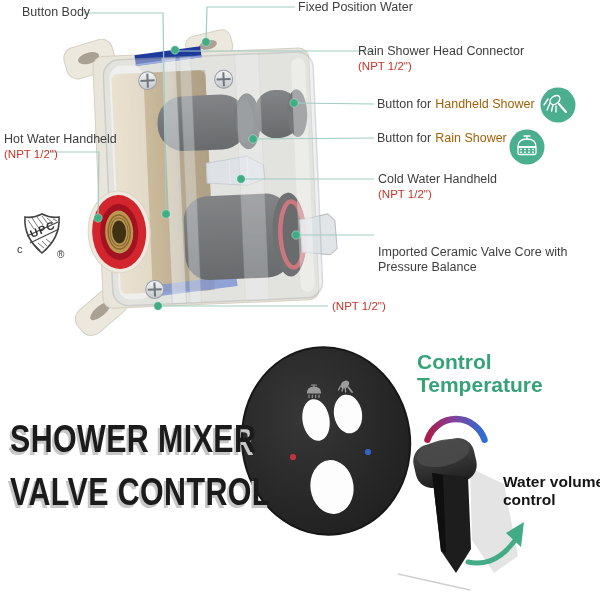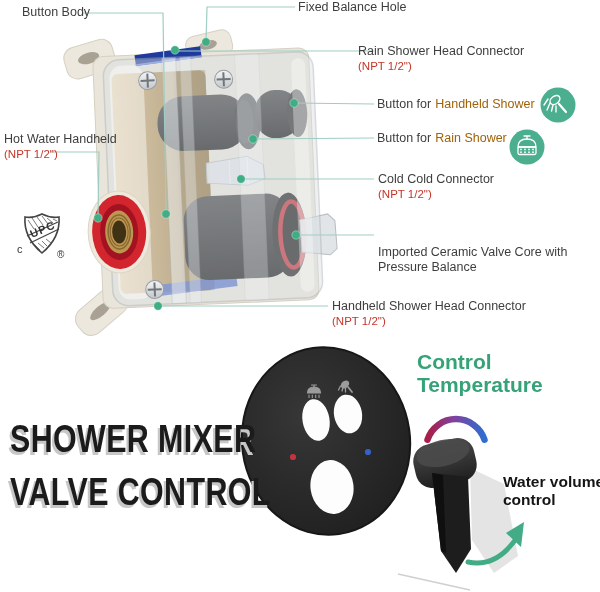--- a/index.html
+++ b/index.html
@@ -241,48 +241,47 @@
     <path d="M468 562 Q497 568 518 536" stroke="#43ab85" stroke-width="5" fill="none" stroke-linecap="round"></path>
     <polygon points="524,522 506,533 521,547" fill="#43ab85"></polygon>
   </g>
 </svg>
 
 <div class="lbl" id="lbl-brass">
   <div>Button Body</div>
 </div>
 
 <div class="lbl" id="lbl-fixed">
-  <div>Fixed Balance Hole</div>
+  <div>Fixed Position Water</div>
 </div>
 
 <div class="lbl" id="lbl-rain-conn">
   <div>Rain Shower Head Connector</div>
   <div class="spec">(NPT 1/2")</div>
 </div>
 
 <div class="lbl" id="lbl-btn-hand">
   <span>Button for</span><span class="hl">Handheld Shower</span>
 </div>
 
 <div class="lbl" id="lbl-btn-rain">
   <span>Button for</span><span class="hl">Rain Shower</span>
 </div>
 
 <div class="lbl" id="lbl-cold-conn">
-  <div>Cold Cold Connector</div>
+  <div>Cold Water Handheld</div>
   <div class="spec">(NPT 1/2")</div>
 </div>
 
 <div class="lbl" id="lbl-ceramic">
   <div>Imported Ceramic Valve Core with</div>
   <div>Pressure Balance</div>
 </div>
 
 <div class="lbl" id="lbl-handheld-conn">
-  <div>Handheld Shower Head Connector</div>
   <div class="spec">(NPT 1/2")</div>
 </div>
 
 <div class="lbl" id="lbl-hot-conn">
   <div>Hot Water Handheld</div>
   <div class="spec">(NPT 1/2")</div>
 </div>
 
 <div class="heading" id="heading-1">SHOWER MIXER</div>
 <div class="heading" id="heading-2">VALVE CONTROL</div>

